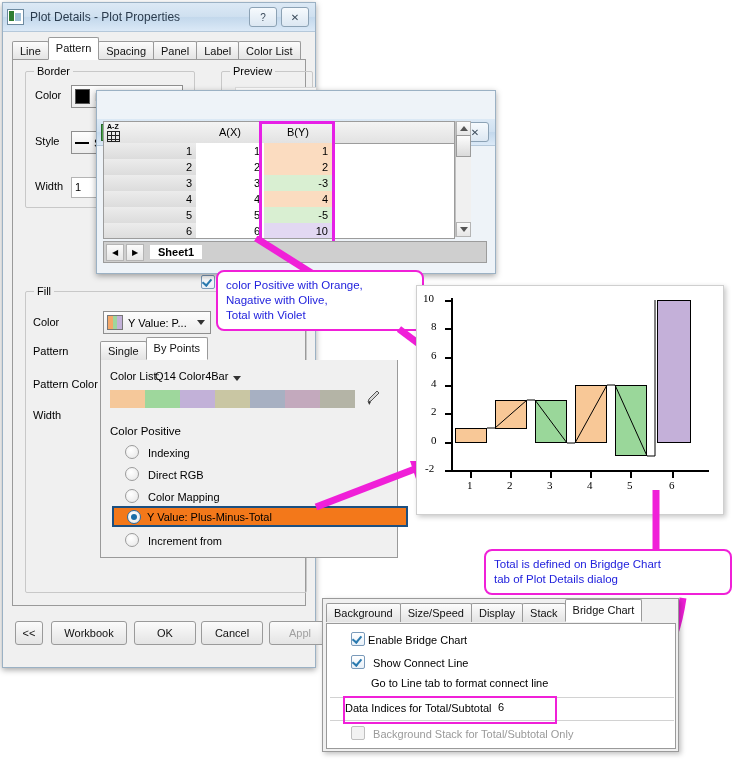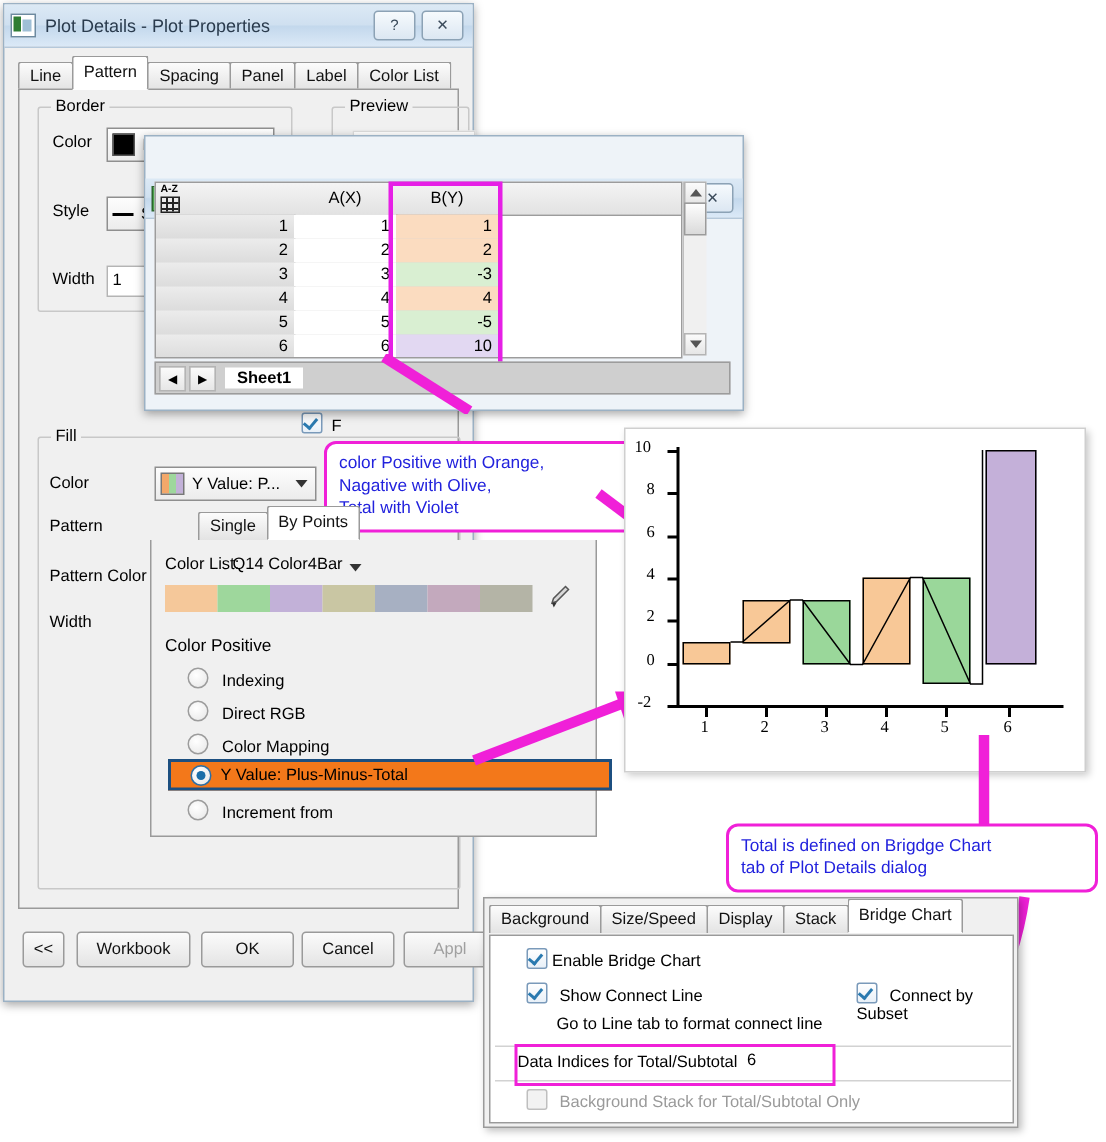--- a/index.html
+++ b/index.html
@@ -145,21 +145,21 @@
   <span class="lbl abs" style="left:30px;top:406px;">Width</span>
 
   <div class="combo abs" style="left:100px;top:308px;width:100px;">
     <span style="width:14px;height:13px;display:inline-block;margin-right:5px;border:1px solid #777;
       background:linear-gradient(to right,#f3a86a 0 33%,#9ed79c 33% 66%,#c2b1d8 66% 100%);"></span>
     <span>Y Value: P...</span>
     <span class="arrowdn"></span>
   </div>
 
   <div class="abs" style="left:97px;top:357px;width:296px;height:197px;background:#f0f0f0;border:1px solid #9a9a9a;border-top:none;"></div>
-  <div class="tabstrip abs" style="left:97px;top:336px;margin-left:32px;">
+  <div class="tabstrip abs" style="left:97px;top:336px;">
     <div class="tab">Single</div>
     <div class="tab sel">By Points</div>
   </div>
 
   <span class="lbl abs" style="left:107px;top:367px;">Color List:</span>
   <span class="lbl abs" style="left:152px;top:367px;">Q14 Color4Bar</span>
   <span class="arrowdn abs" style="left:230px;top:373px;"></span>
 
   <div class="abs" style="left:107px;top:387px;width:245px;height:18px;display:flex;">
     <span style="flex:1;background:#f5c89a;"></span>
@@ -280,21 +280,21 @@
     <span class="sbtn" style="width:16px;height:15px;margin-left:2px;font-size:8px;text-align:center;line-height:15px;">▶</span>
     <span style="margin-left:6px;font-size:11px;font-weight:bold;background:#fff;padding:1px 8px;">Sheet1</span>
   </div>
 
   <div class="abs" style="left:300px;top:150px;width:60px;height:18px;"></div>
 </div>
 
 <svg class="abs" style="left:250px;top:236px;" width="80" height="40">
   <line x1="63" y1="38" x2="6" y2="2" stroke="#f020d8" stroke-width="7"></line>
 </svg>
-<div class="callout abs" style="left:216px;top:270px;width:188px;margin-top:24px;">
+<div class="callout abs" style="left:216px;top:270px;width:188px;">
   <div>color Positive with Orange,</div>
   <div>Nagative with Olive,</div>
   <div>Total with Violet</div>
 </div>
 
 <svg class="abs" style="left:395px;top:325px;" width="75" height="60">
   <line x1="4" y1="4" x2="52" y2="40" stroke="#f020d8" stroke-width="7"></line>
   <polygon points="62,48 40,42 50,30" fill="#f020d8"></polygon>
 </svg>
 
@@ -375,24 +375,20 @@
 
   <div class="abs" style="left:28px;top:33px;">
     <span class="cb on"></span>
     <span class="lbl" style="">Enable Bridge Chart</span>
   </div>
 
   <div class="abs" style="left:28px;top:56px;">
     <span class="cb on"></span>
     <span class="lbl" style="margin-left:5px;">Show Connect Line</span>
   </div>
-  <div class="abs" style="left:248px;top:56px;">
-    <span class="cb on"></span>
-    <span class="lbl" style="margin-left:5px;">Connect by Subset</span>
-  </div>
 
   <span class="lbl abs" style="left:48px;top:78px;">Go to Line tab to format connect line</span>
 
   <div class="abs" style="left:7px;top:98px;width:344px;height:22px;border-top:1px solid #d2d2d2;border-bottom:1px solid #d2d2d2;"></div>
   <span class="lbl abs" style="left:22px;top:103px;">Data Indices for Total/Subtotal</span>
   <div class="abs" style="left:172px;top:100px;width:53px;height:17px;background:#fff;font-size:11px;line-height:17px;padding-left:3px;">6</div>
   <div class="abs" style="left:20px;top:97px;width:210px;height:24px;border:2px solid #f020d8;pointer-events:none;"></div>
 
   <div class="abs" style="left:28px;top:127px;">
     <span class="cb dis"></span>

